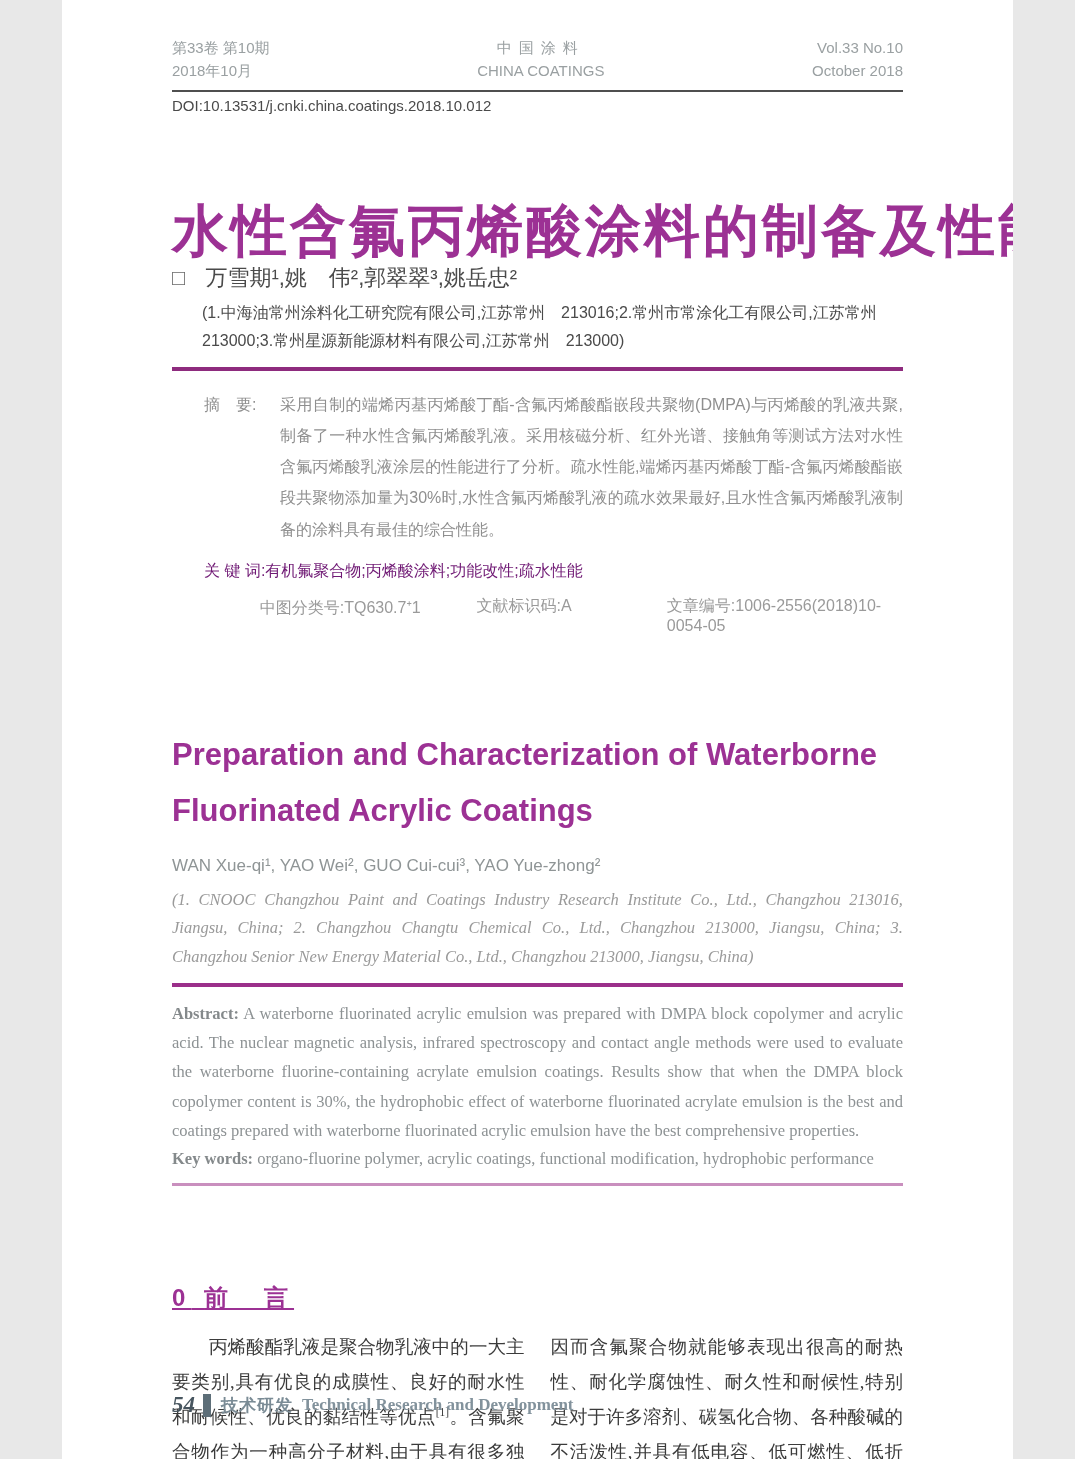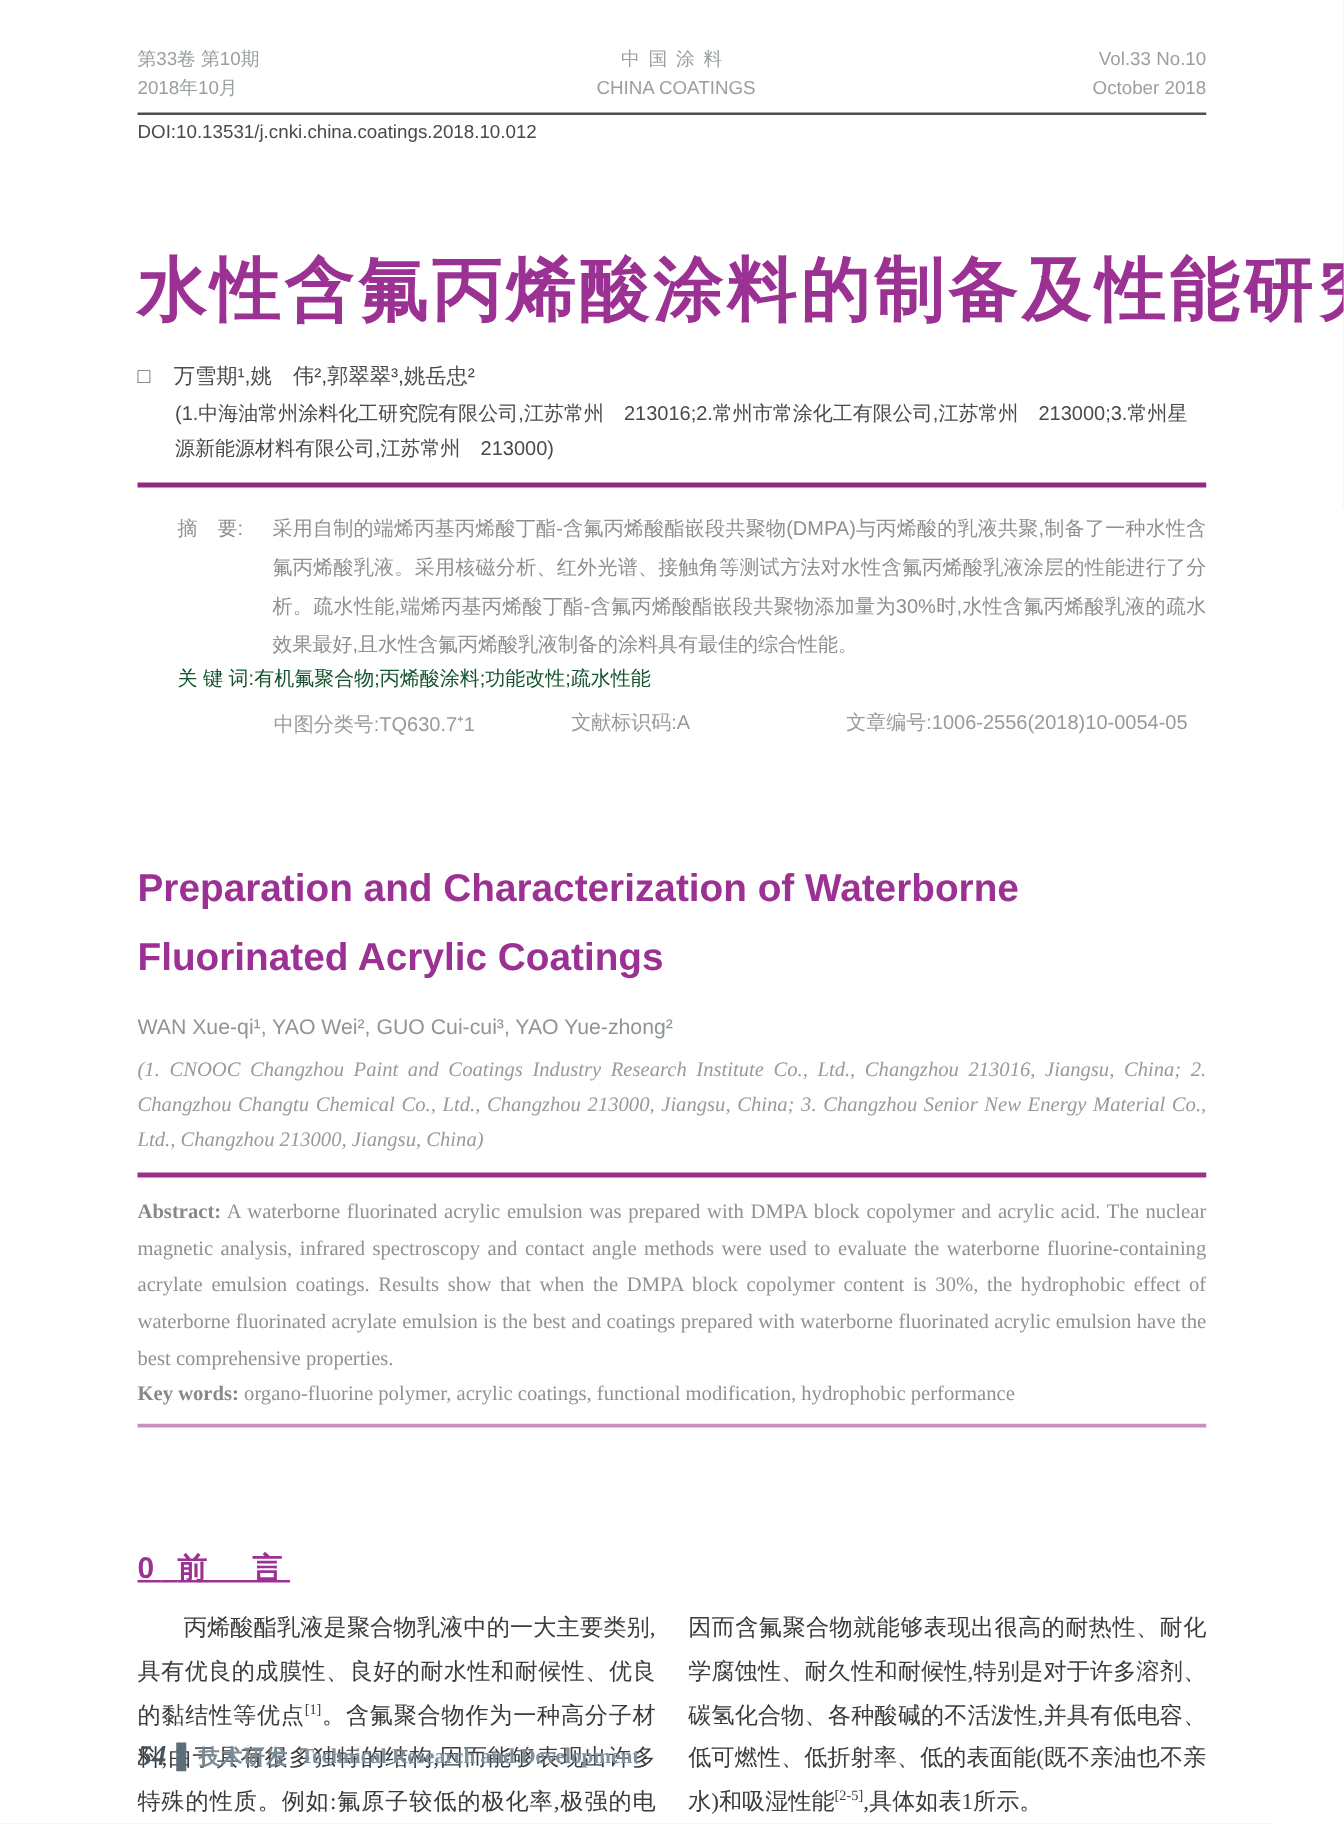--- a/index.html
+++ b/index.html
@@ -1,43 +1,43 @@
 <!DOCTYPE html>
 <html><head>
 <meta charset="utf-8">
 <style>
   html,body{margin:0;padding:0;background:#e8e8e8;}
   .page{
-    width:1075px;height:1459px;position:relative;background:#ffffff;
+    width:951px;height:1459px;position:relative;background:#ffffff;
     margin:0 auto;overflow:hidden;
     font-family:"Liberation Sans",sans-serif;color:#3f3f3f;
   }
   .content{padding:0 110px;}
   
   .jheader{display:flex;justify-content:space-between;align-items:flex-start;padding-top:36px;
     color:#9aa0a2;font-size:15px;line-height:1.55;}
   .jheader .hcenter{text-align:center;}
   .jheader .hright{text-align:right;}
   .jheader .cjk-wide{letter-spacing:7px;}
   .header-rule{border:0;border-top:2px solid #4f4f4f;margin:7px 0 0 0;}
   .doi-line{font-size:15px;color:#4a4a4a;margin-top:5px;}
   
   .cn-title{margin-top:85px;font-size:56px;font-weight:bold;color:#9c3194;
     letter-spacing:3px;line-height:1.15;white-space:nowrap;}
-  .cn-authors{margin-top:26px;font-size:17px;color:#4a4a4a;}
+  .cn-authors{font-size:22px;color:#4a4a4a;}
   .cn-authors .marker{margin-right:14px;color:#6a6a6a;}
   .cn-affil{margin-top:6px;font-size:16px;color:#4a4a4a;line-height:1.75;
     padding-left:30px;}
   .title-rule{border:0;border-top:4px solid #8e2b7e;margin:12px 0 0 0;}
   
   .cn-abstract{display:flex;margin-top:18px;font-size:16px;color:#8f8f8f;
     line-height:1.95;padding-left:32px;}
   .cn-abstract .lab{flex:0 0 76px;}
   .cn-abstract .txt{flex:1;text-align:justify;}
-  .cn-keywords{margin-top:0;font-size:16px;color:#14532d;padding-left:32px;}
+  .cn-keywords{margin-top:16px;font-size:16px;color:#701a75;padding-left:32px;}
   .cn-meta{display:flex;margin-top:14px;font-size:16px;color:#9a9a9a;padding-left:32px;}
   .cn-meta .m1{width:315px;text-align:center;}
   .cn-meta .m2{width:220px;}
   
   .en-title{margin-top:92px;font-size:31px;font-weight:bold;color:#9c3194;
     line-height:1.8;max-width:880px;}
   .en-authors{margin-top:18px;font-size:17px;color:#8f9596;}
   .en-affil{margin-top:10px;font-size:16.5px;color:#9a9a9a;line-height:1.7;
     font-family:"Liberation Serif",serif;font-style:italic;text-align:justify;}
   .en-rule-top{border:0;border-top:4px solid #9b2f8a;margin:12px 0 0 0;}

